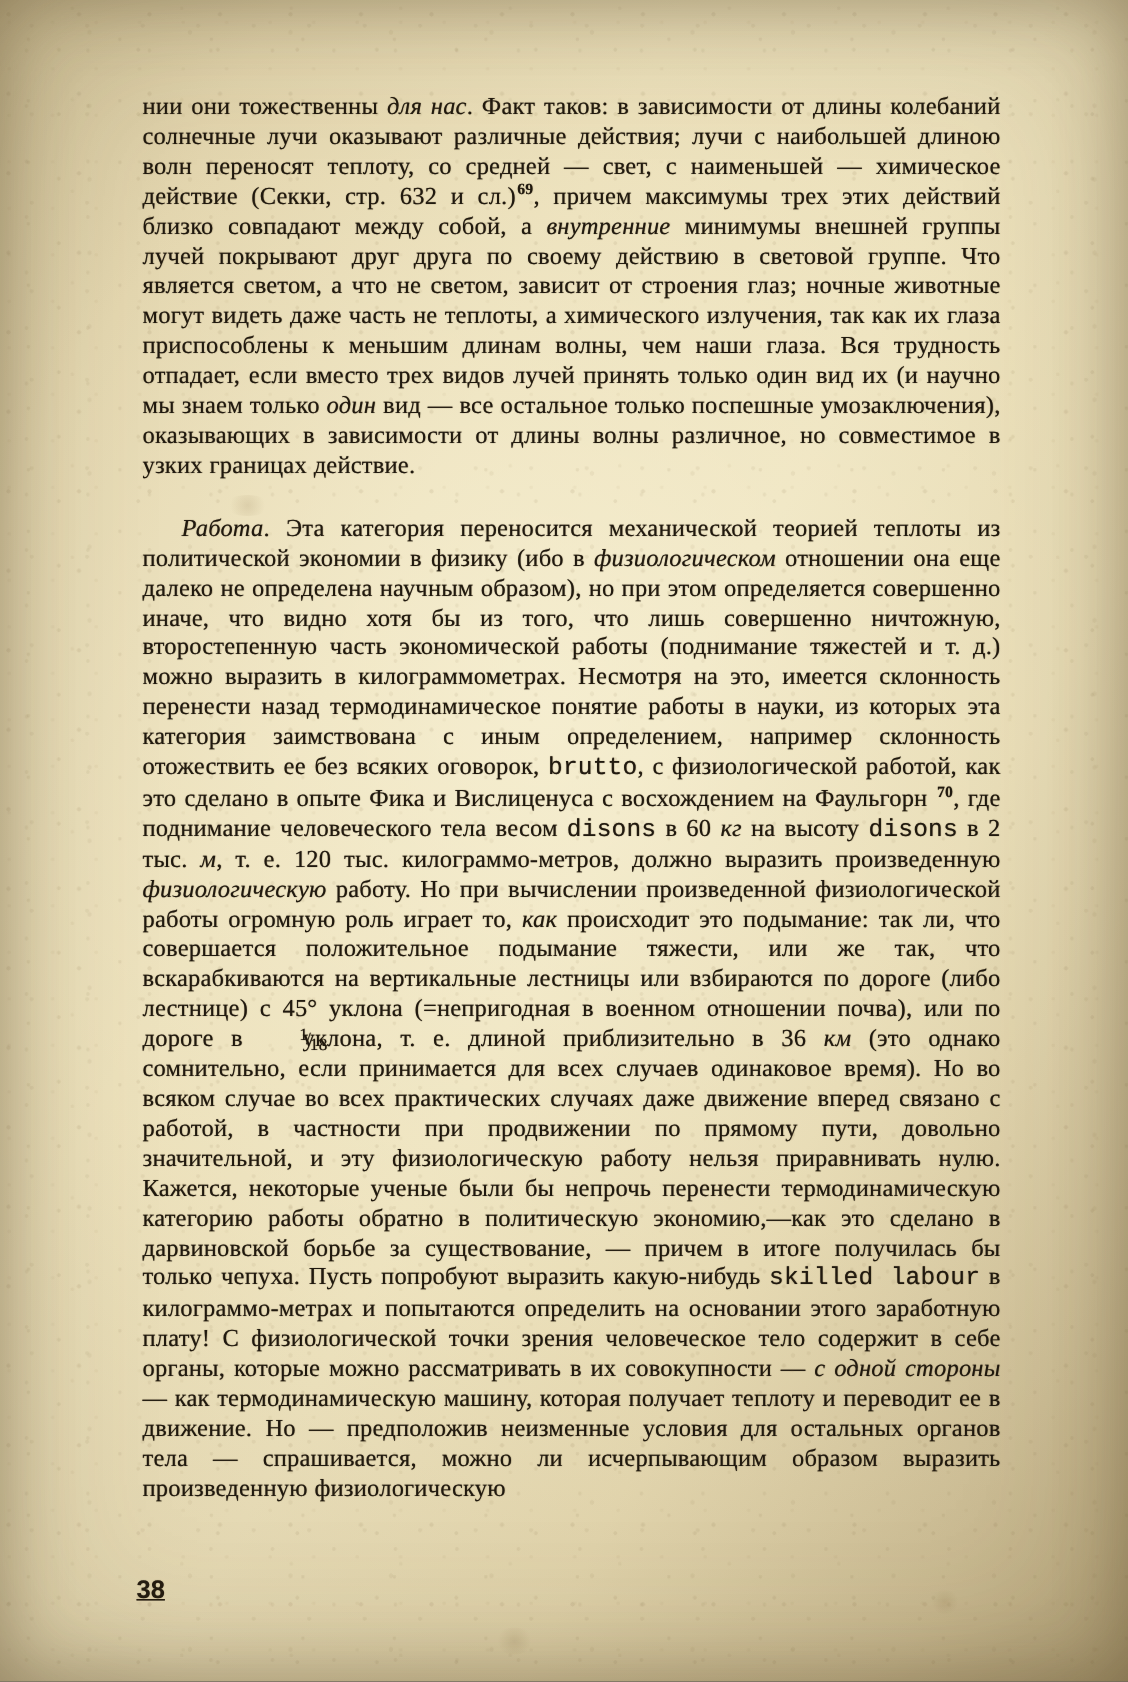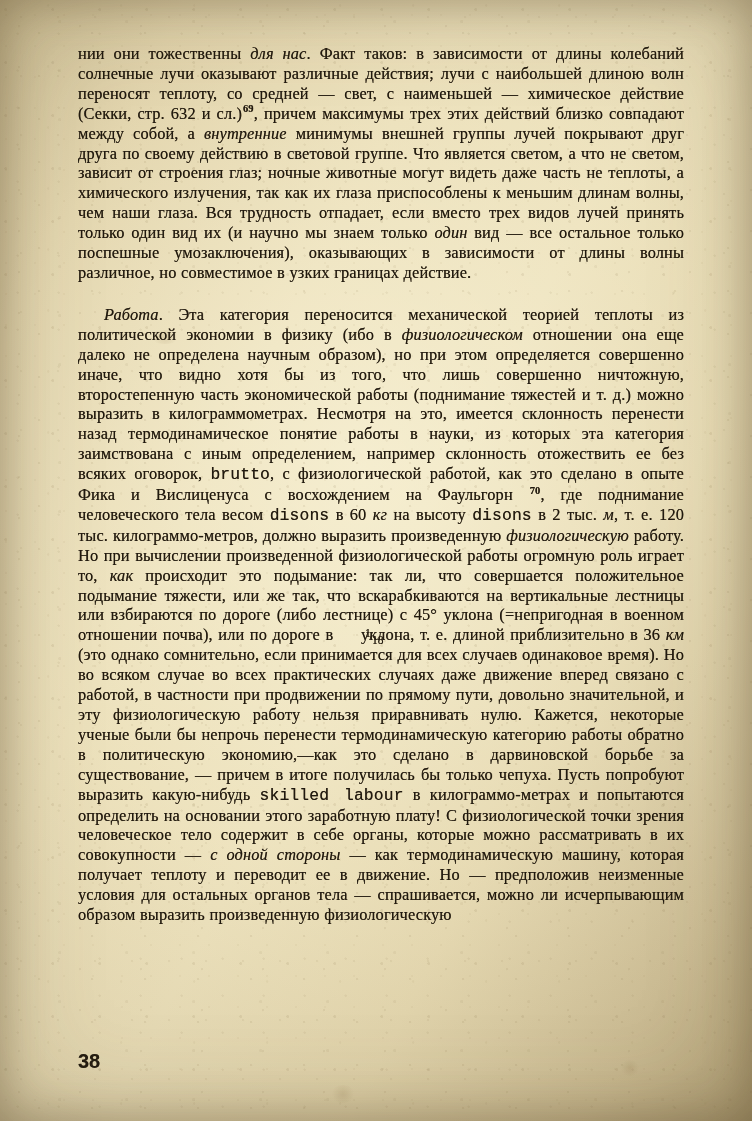--- a/index.html
+++ b/index.html
@@ -45,21 +45,21 @@
       inset 0 0 46px rgba(92,74,42,0.42),
       inset 0 0 110px rgba(92,74,42,0.20);
   }
   #content {
     position: absolute;
     left: 78px;
     top: 44px;
     width: 606px;
   }
   p.para {
-    margin: 0;
+    margin: 17px;
     text-align: justify;
     text-align-last: left;
     color: #20190f;
     font-size: 16.3px;
     line-height: 19.9px;
     letter-spacing: 0.01em;
     word-spacing: 0.02em;
     text-shadow:
       0 0 0.6px rgba(40,28,12,0.55),
       0.3px 0.2px 0.5px rgba(70,52,24,0.30);
@@ -96,27 +96,28 @@
     left: 0.40em;
     top: -0.18em;
   }
   .frac .den {
     position: absolute;
     left: 0.62em;
     top: 0.22em;
   }
   #folio {
     position: absolute;
-    left: 78px;
+    left: 91px;
     top: 1050px;
     color: #231b10;
-    font-size: 20px;
+    font-size: 17px;
     font-weight: bold;
     font-family: "Liberation Sans", sans-serif;
     text-shadow: 0 0 0.6px rgba(40,28,12,0.5);
+    text-decoration: underline;
   }
   
   .smudge {
     position: absolute;
     pointer-events: none;
     border-radius: 50%;
     background: radial-gradient(circle, rgba(132,108,64,0.16) 0%, rgba(132,108,64,0) 70%);
   }
 </style>
 </head>

